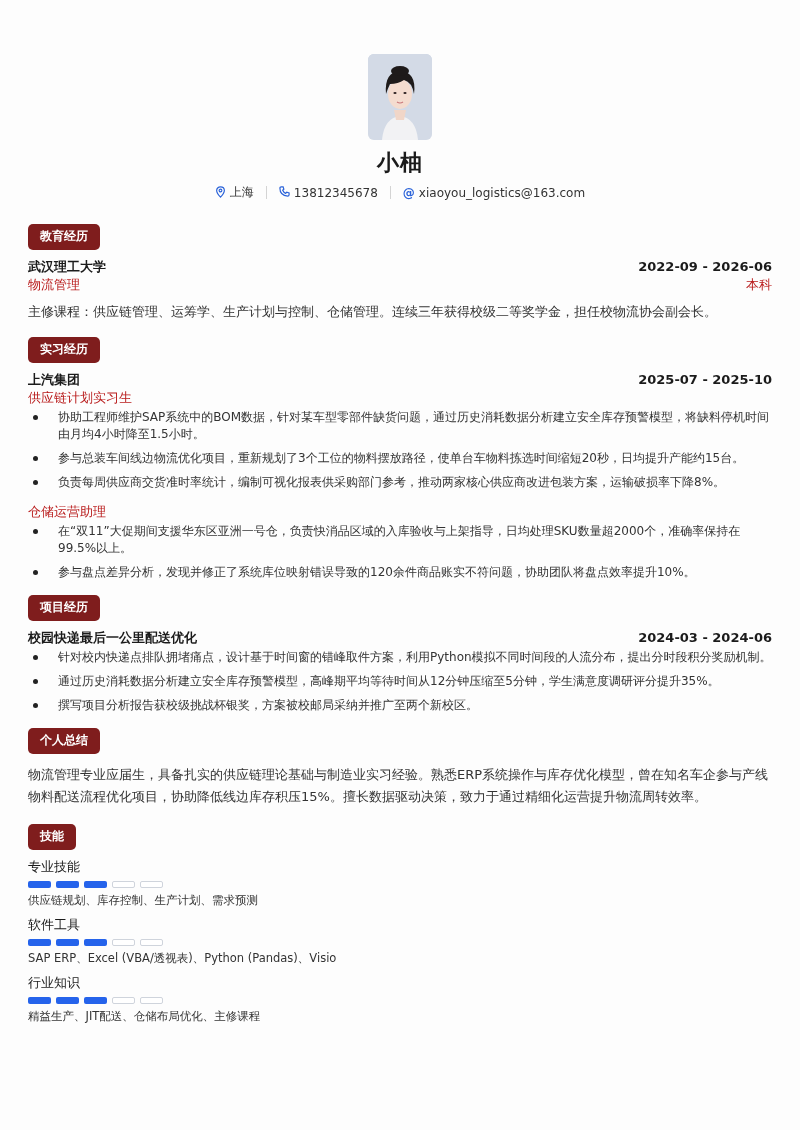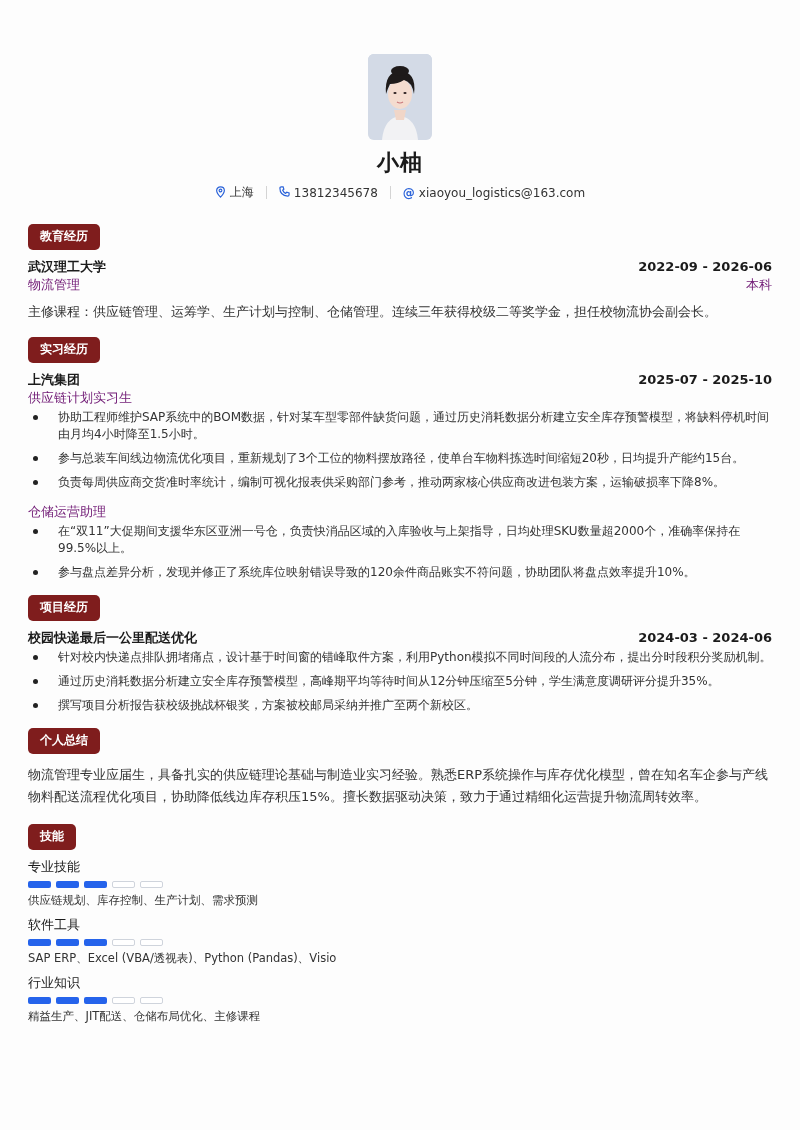--- a/index.html
+++ b/index.html
@@ -21,21 +21,21 @@
   .ico { color: #2b63d9; font-size: 11px; line-height: 1; }
 
   .section { margin-top: 0; }
   .badge {
     display: inline-block; background: #7f1d1d; color: #fff; font-size: 12px; font-weight: bold;
     padding: 5px 12px; border-radius: 5px; line-height: 16px; font-family: Liberation Mono, monospace;
   }
   .row { display: flex; justify-content: space-between; align-items: baseline; }
   .title { font-size: 13px; font-weight: bold; color: #1b1b1b; }
   .date { font-size: 13px; font-weight: bold; color: #1b1b1b; }
-  .sub { font-size: 13px; color: #701a75; line-height: 18px; }
+  .sub { font-size: 13px; color: #b91c1c; line-height: 18px; }
   .para { font-size: 13px; color: #333; line-height: 20px; }
   ul.bullets { list-style: none; margin-top: 2px; }
   ul.bullets li { position: relative; padding-left: 30px; font-size: 12px; line-height: 17px; color: #333; margin-bottom: 7px; }
   ul.bullets li::before { content: ""; position: absolute; left: 5px; top: 6px; width: 5px; height: 5px; border-radius: 50%; background: #222; }
 
   .skill-title { font-size: 13px; font-weight: normal; color: #1b1b1b; }
   .bars { display: flex; gap: 5px; margin-top: 5px; }
   .bar { width: 23px; height: 7px; border-radius: 2px; }
   .bar.on { background: #2563eb; }
   .bar.off { background: #fff; border: 1px solid #cfd4dc; }

